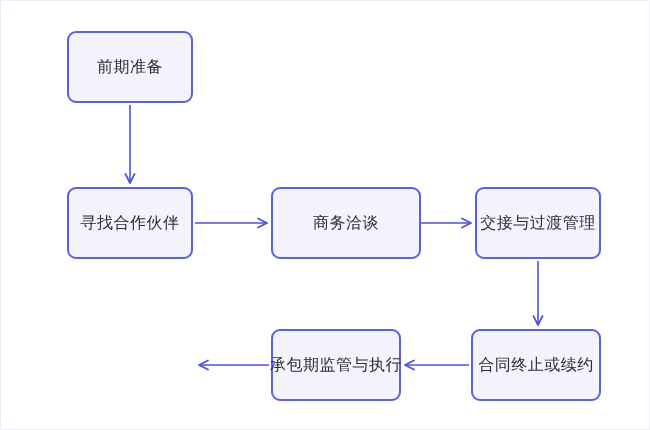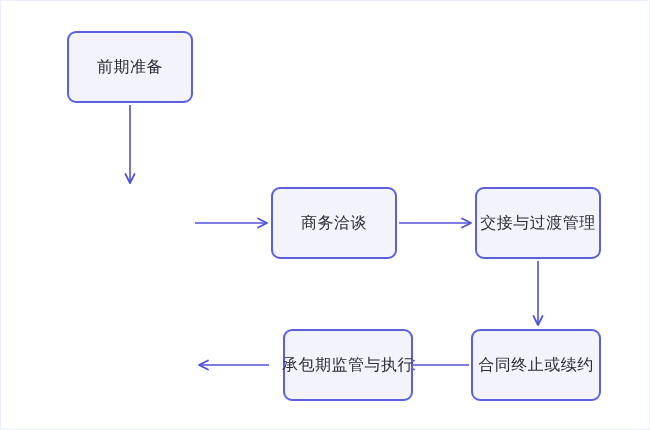--- a/index.html
+++ b/index.html
@@ -67,31 +67,34 @@
 
     <line x1="468" y1="364" x2="404" y2="364" stroke="#4f52d8" stroke-width="1.6" marker-end="url(#arrow-right)"></line>
 
     <line x1="268" y1="364" x2="198" y2="364" stroke="#4f52d8" stroke-width="1.6" marker-end="url(#arrow-right)"></line>
   </svg>
 
   <div class="node" style="left:66px; top:30px; width:126px; height:72px;">
     <span class="node-label">前期准备</span>
   </div>
 
+  <div class="node" style="left:66px; top:186px; width:126px; height:72px;">
+    <span class="node-label">寻找合作伙伴</span>
+  </div>
 
-  <div class="node" style="left:270px; top:186px; width:126px; height:72px;">
+  <div class="node" style="left:270px; top:186px; width:150px; height:72px;">
     <span class="node-label">商务洽谈</span>
   </div>
 
   <div class="node" style="left:474px; top:186px; width:126px; height:72px;">
     <span class="node-label">交接与过渡管理</span>
   </div>
 
   <div class="node" style="left:470px; top:328px; width:130px; height:72px;">
     <span class="node-label">合同终止或续约</span>
   </div>
 
-  <div class="node" style="left:270px; top:328px; width:130px; height:72px;margin-left:12px;">
+  <div class="node" style="left:270px; top:328px; width:130px; height:72px;">
     <span class="node-label">承包期监管与执行</span>
   </div>
 
 
 </div>
 
 </body></html>

